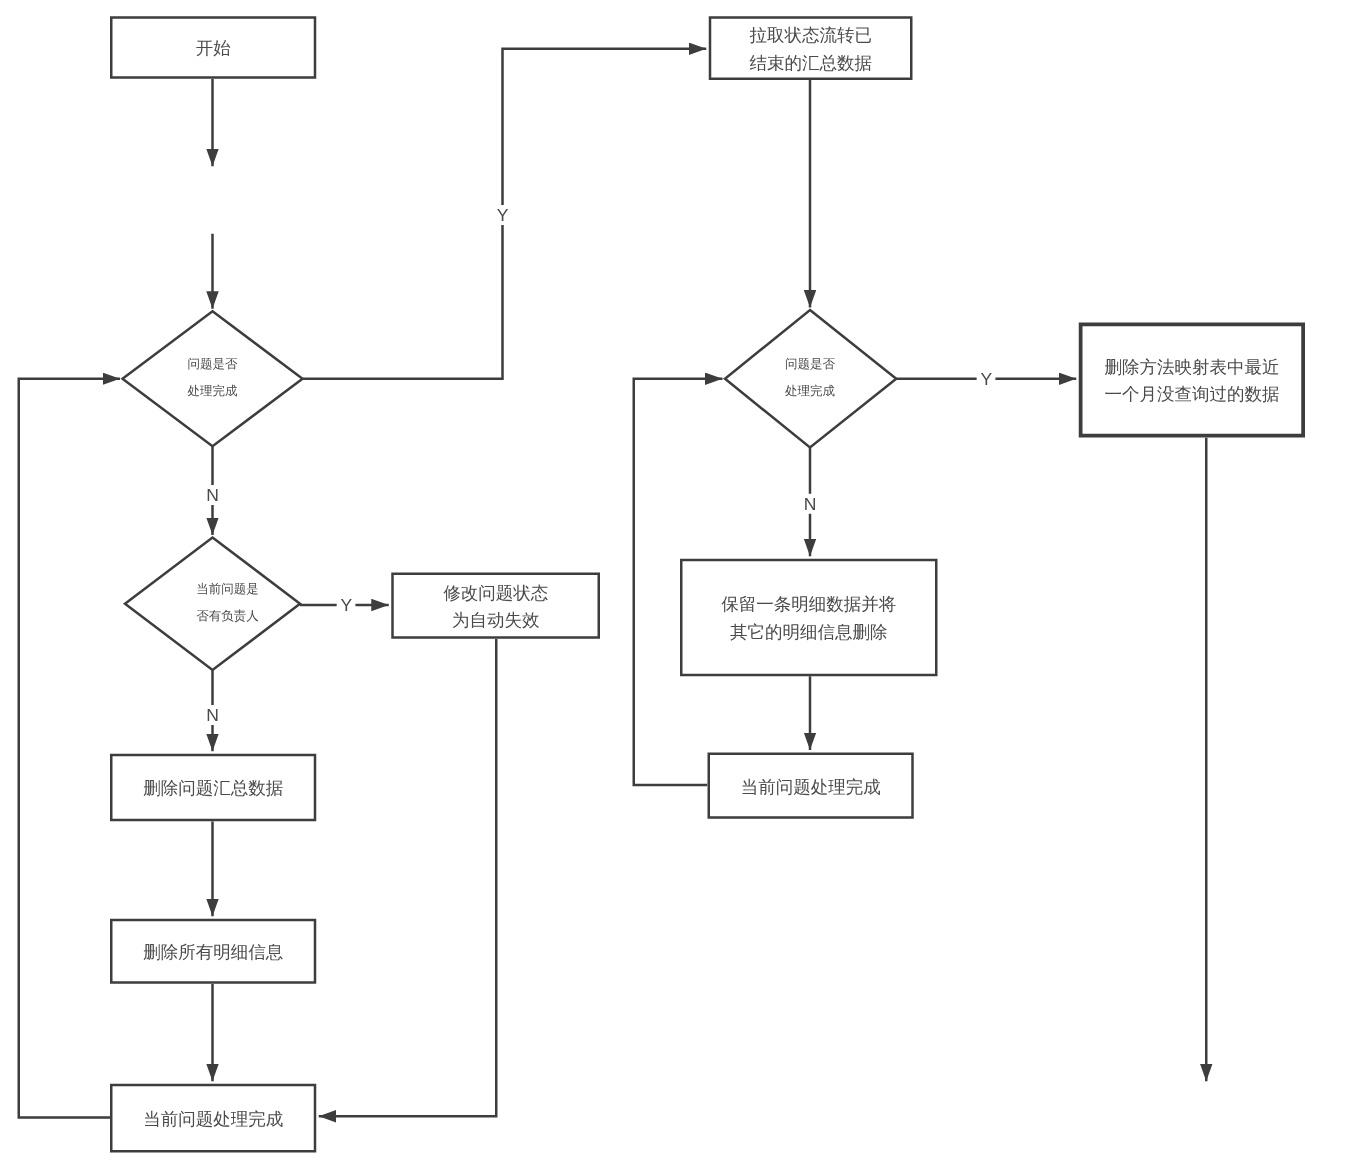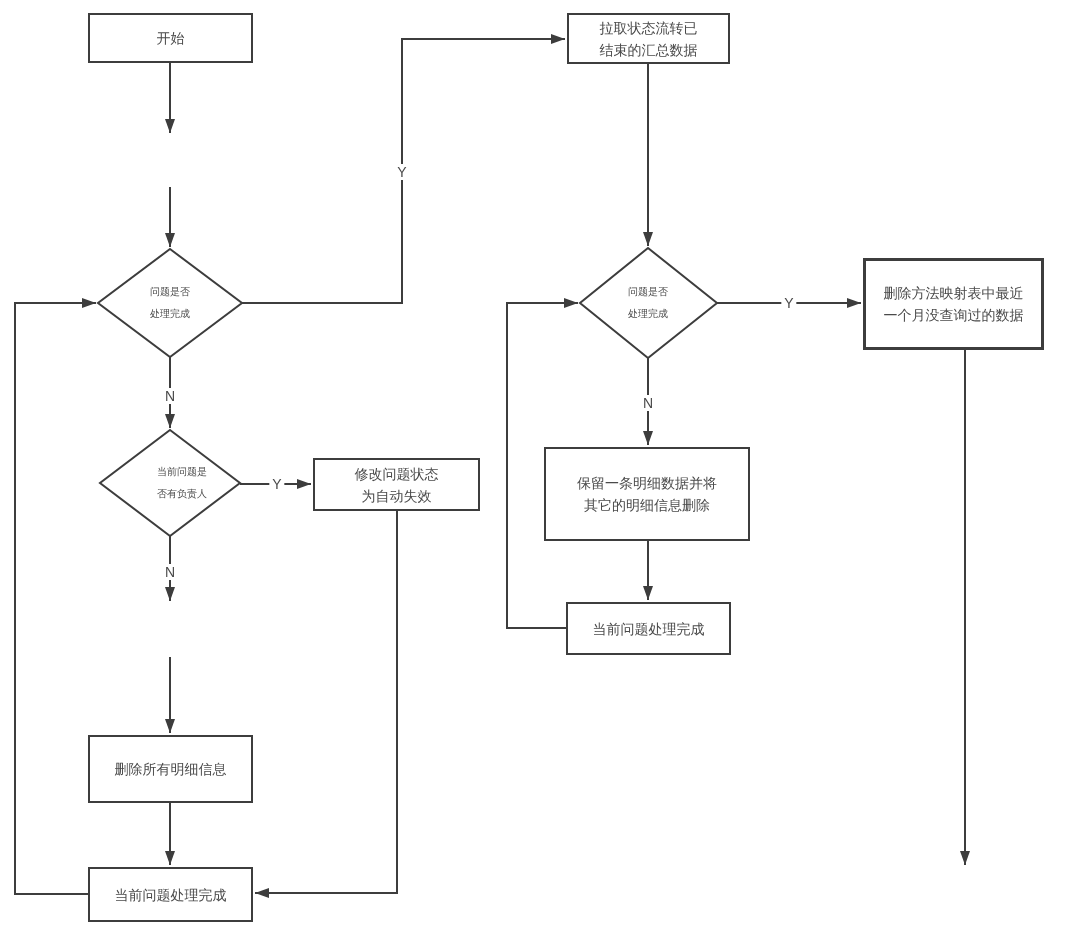--- a/index.html
+++ b/index.html
@@ -58,21 +58,22 @@
     <polyline class="connector" points="965,350 965,865" marker-end="url(#ah)"></polyline>
 
     <polygon class="dshape" points="170,249 242,303 170,357 98,303"></polygon>
     <polygon class="dshape" points="170,430 240,483 170,536 100,483"></polygon>
     <polygon class="dshape" points="648,248 717,303 648,358 580,303"></polygon>
   </svg>
 
   <div class="node" style="left:88px;  top:13px;  width:165px; height:50px;">开始</div>
   <div class="node" style="left:313px; top:458px; width:167px; height:53px;">修改问题状态
 为自动失效</div>
-  <div class="node" style="left:88px;  top:735px; width:165px; height:68px;">删除所有明细信息</div>
+  <div class="node" style="left:88px;  top:603px; width:165px; height:54px;">删除问题汇总数据</div>
+  <div class="node" style="left:88px;  top:735px; width:165px; height:52px;">删除所有明细信息</div>
   <div class="node" style="left:88px;  top:867px; width:165px; height:55px;">当前问题处理完成</div>
   <div class="node" style="left:567px; top:13px;  width:163px; height:51px;">拉取状态流转已
 结束的汇总数据</div>
   <div class="node" style="left:528px; top:447px; width:206px; height:94px;margin-left:16px;">保留一条明细数据并将
 其它的明细信息删除</div>
   <div class="node" style="left:566px; top:602px; width:165px; height:53px;">当前问题处理完成</div>
   <div class="node thick" style="left:863px; top:258px; width:181px; height:92px;">删除方法映射表中最近
 一个月没查询过的数据</div>
 
   <div class="dlabel" style="left:98px;  top:261px; width:144px; height:84px;">问题是否

